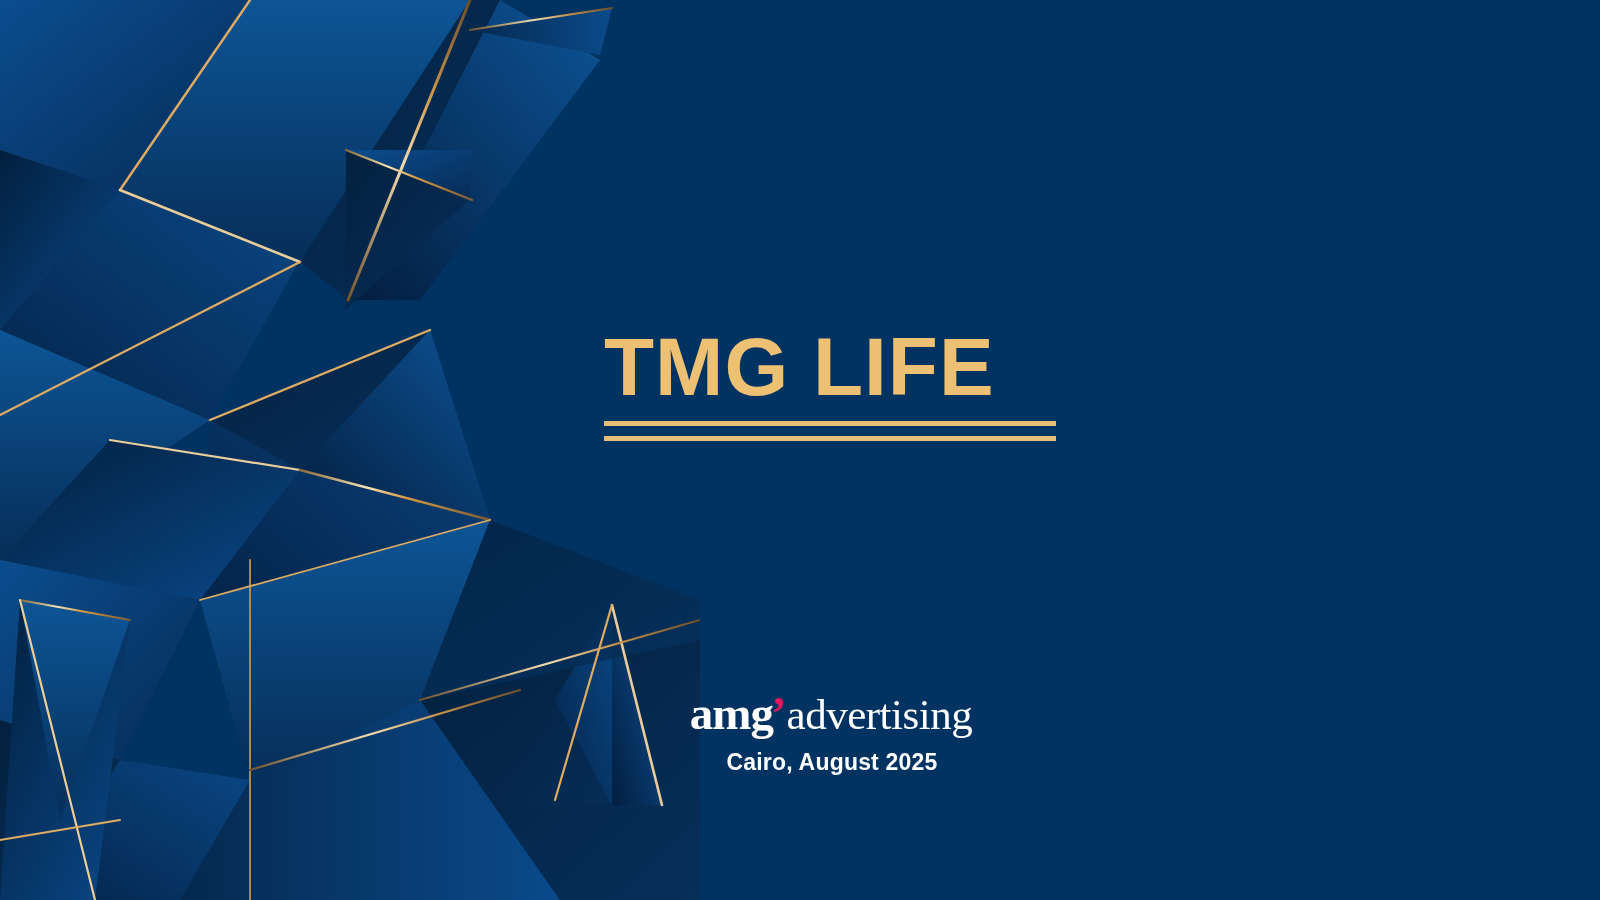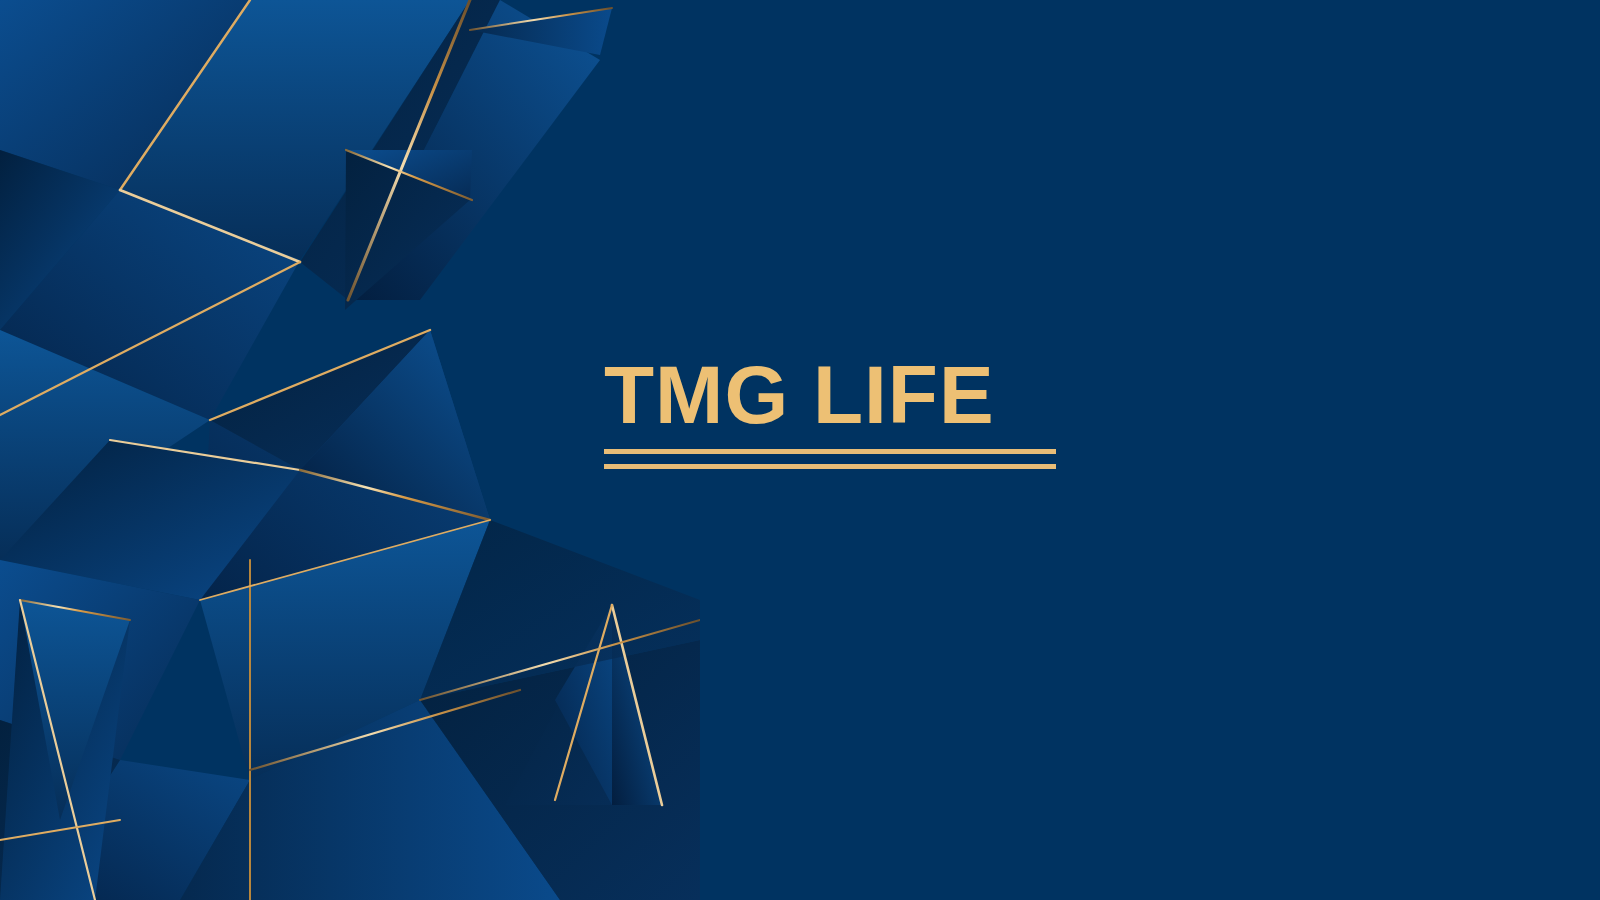--- a/index.html
+++ b/index.html
@@ -24,21 +24,21 @@
     width: 700px;
     height: 900px;
     pointer-events: none;
   }
   .artwork svg { display: block; width: 100%; height: 100%; }
 
   
   .title-block {
     position: absolute;
     left: 604px;
-    top: 356px;
+    top: 328px;
     width: 456px;
   }
   .main-title {
     margin: 0;
     font-family: "Liberation Sans", sans-serif;
     font-weight: 700;
     font-size: 82px;
     line-height: 0.96;
     letter-spacing: 1px;
     color: #edc074;
@@ -217,14 +217,20 @@
       </g>
     </svg>
   </div>
 
   <div class="title-block">
     <h1 class="main-title">TMG LIFE</h1>
     <div class="rule rule-top"></div>
     <div class="rule rule-bottom"></div>
   </div>
 
+  <div class="footer">
+    <div class="logo">
+      <span class="logo-amg">amg</span><span class="logo-mark">’</span><span class="logo-word">advertising</span>
+    </div>
+    <p class="date-line">Cairo, August 2025</p>
+  </div>
 
 </div>
 
 </body></html>

